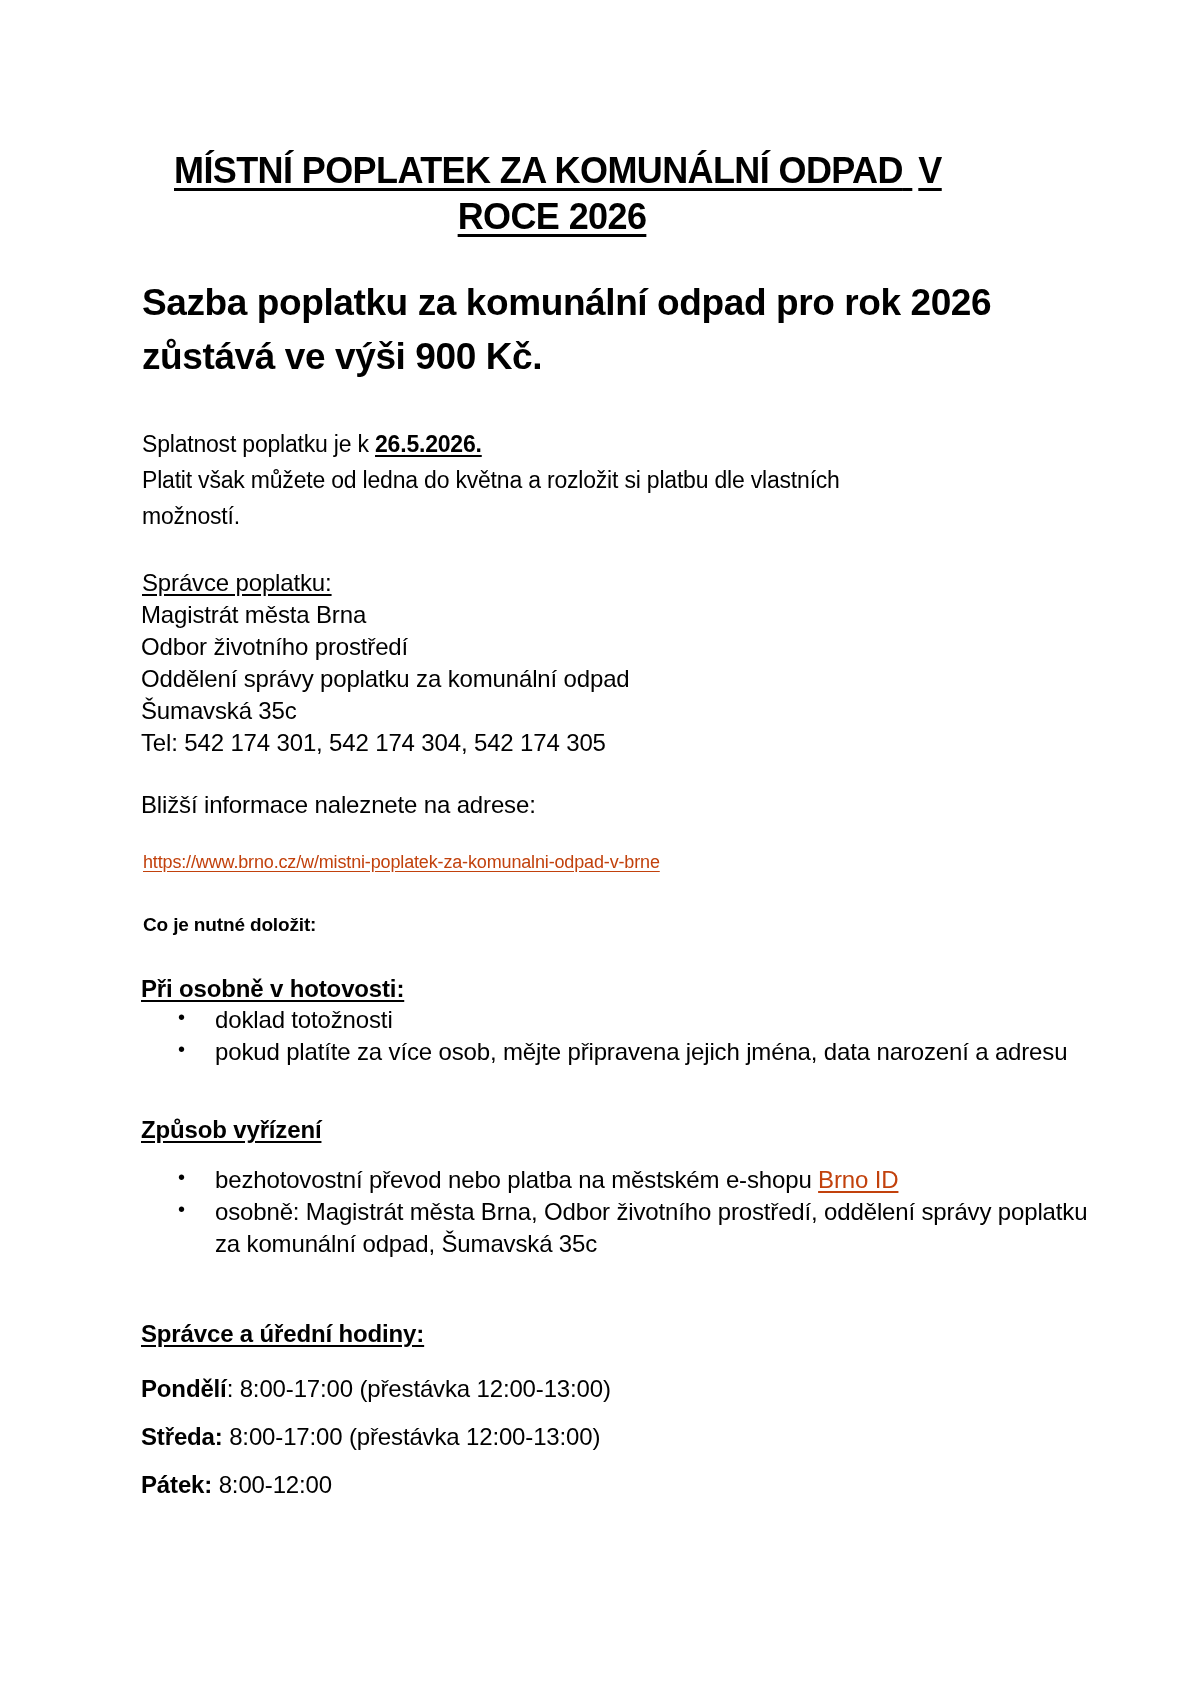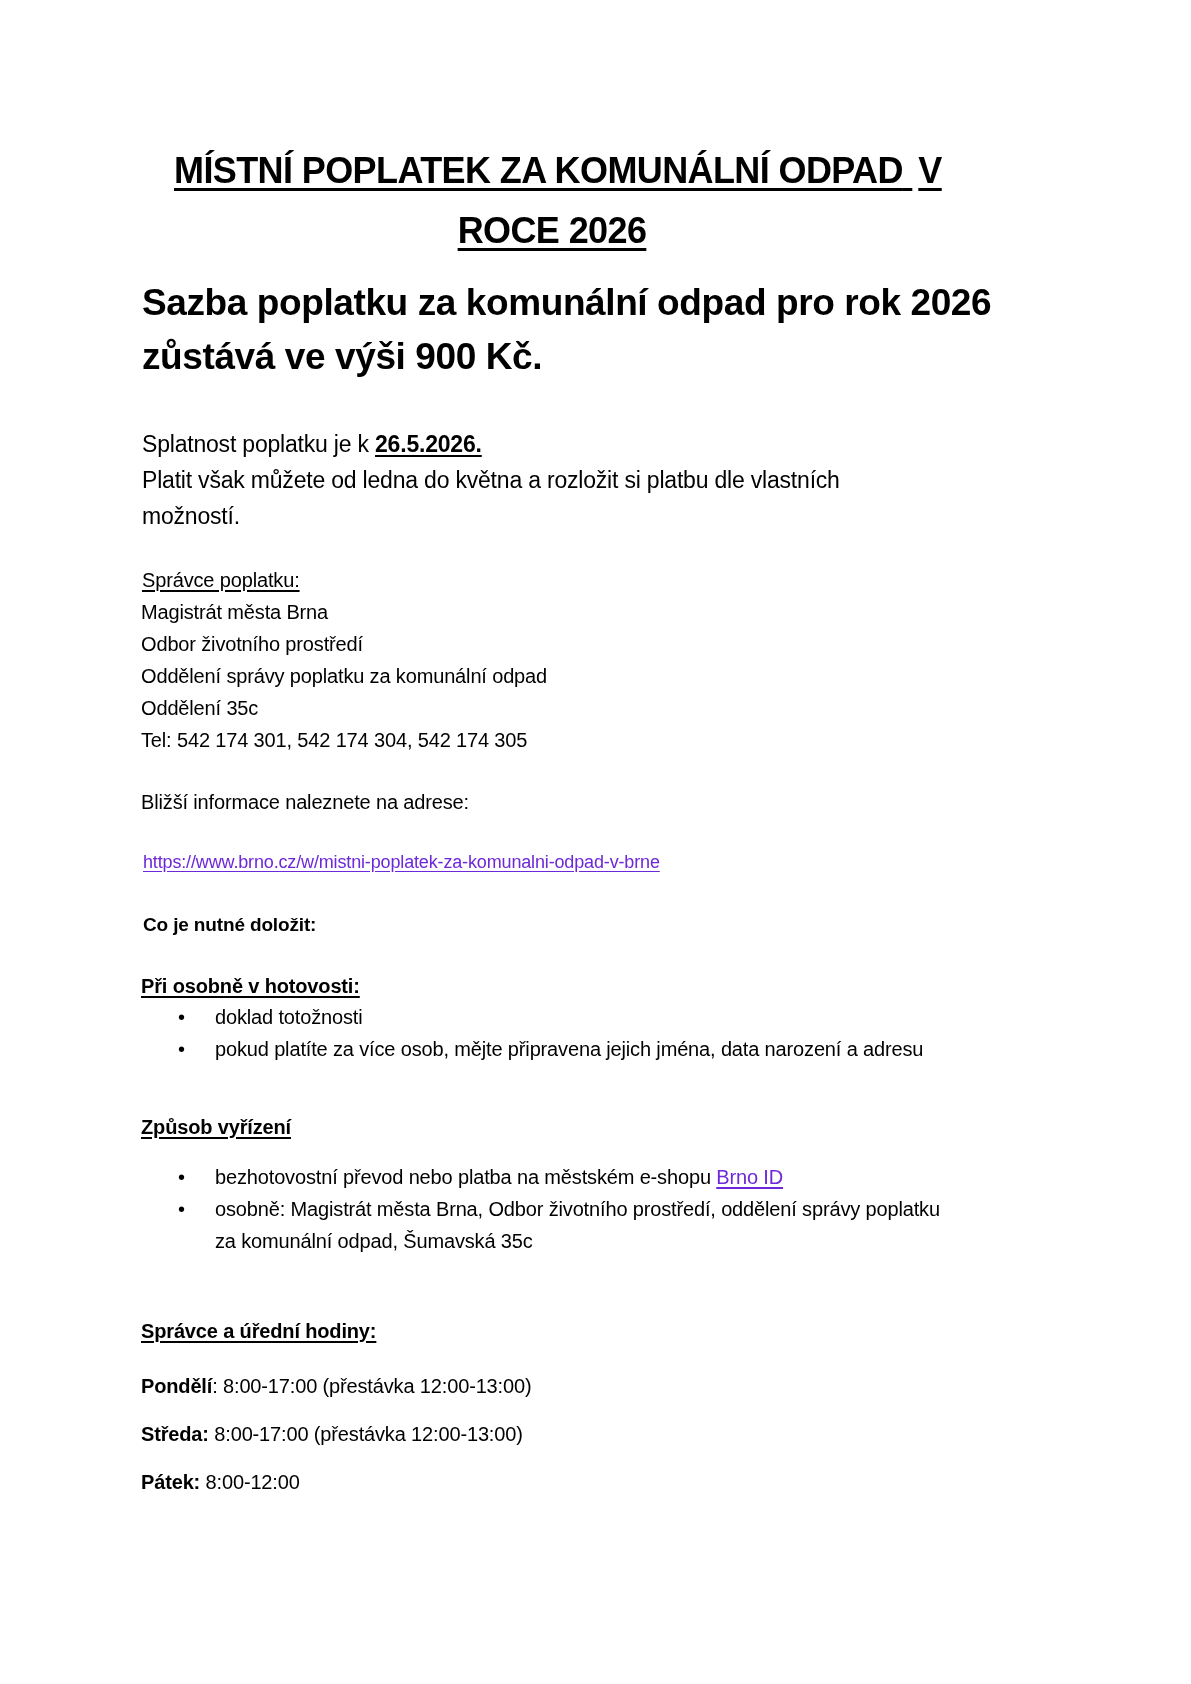--- a/index.html
+++ b/index.html
@@ -2,29 +2,29 @@
 <html><head>
 <meta charset="utf-8">
 <style>
   html, body { margin: 0; padding: 0; background: #ffffff; }
   body { width: 1191px; height: 1684px; position: relative; overflow: hidden;
          font-family: "Liberation Sans", "DejaVu Sans", sans-serif; color: #000; }
   .abs { position: absolute; white-space: nowrap; }
   .title { font-weight: bold; font-size: 36px; text-decoration: underline;
            text-decoration-thickness: 3px; text-underline-offset: 5px; letter-spacing: -0.6px; }
   .title-line1 { left: 174px; top: 150px; }
-  .title-line2 { left: 0; width: 1104px; text-align: center; top: 210px; }
+  .title-line2 { left: 0; width: 1104px; text-align: center; top: 196px; }
   .headline { font-weight: bold; font-size: 37px; left: 142px; letter-spacing: -0.4px; }
   .hl1 { top: 282px; }
   .hl2 { top: 336px; }
   .body24 { font-size: 23px; left: 142px; letter-spacing: -0.2px; }
-  .body20 { font-size: 20px; left: 141px; letter-spacing: -0.15px; }
+  .body20 { font-size: 24px; left: 141px; letter-spacing: -0.15px; }
   .u { text-decoration: underline; text-underline-offset: 3px; }
   .b { font-weight: bold; }
-  .link { color: #6d28d9; text-decoration: underline; text-underline-offset: 3px; }
+  .link { color: #c2410c; text-decoration: underline; text-underline-offset: 3px; }
   .bullet { position: absolute; left: 178px; font-size: 20px; }
   .bullet-text { left: 215px; }
 </style>
 </head>
 <body>
 
 <div class="abs title title-line1">
   <span>MÍSTNÍ POPLATEK ZA KOMUNÁLNÍ ODPAD</span>
   <span style="margin-left:6px;">V</span>
 </div>
@@ -38,21 +38,21 @@
 <div class="abs body24" style="top:431px;">
   <span>Splatnost poplatku je k </span><span class="b u">26.5.2026.</span>
 </div>
 <div class="abs body24" style="top:467px;">Platit však můžete od ledna do května a rozložit si platbu dle vlastních</div>
 <div class="abs body24" style="top:503px;">možností.</div>
 
 <div class="abs body20 u" style="top:569px; left:142px;">Správce poplatku:</div>
 <div class="abs body20" style="top:601px;">Magistrát města Brna</div>
 <div class="abs body20" style="top:633px;">Odbor životního prostředí</div>
 <div class="abs body20" style="top:665px;">Oddělení správy poplatku za komunální odpad</div>
-<div class="abs body20" style="top:697px;">Oddělení 35c</div>
+<div class="abs body20" style="top:697px;">Šumavská 35c</div>
 <div class="abs body20" style="top:729px;">Tel: 542 174 301, 542 174 304, 542 174 305</div>
 
 <div class="abs body20" style="top:791px;">Bližší informace naleznete na adrese:</div>
 <a class="abs body20 link" style="top:852px; left:143px; font-size:18px;" title="https://www.brno.cz/w/mistni-poplatek-za-komunalni-odpad-v-brne">https://www.brno.cz/w/mistni-poplatek-za-komunalni-odpad-v-brne</a>
 
 <div class="abs body20 b" style="top:914px; left:143px; font-size:19px;">Co je nutné doložit:</div>
 <div class="abs body20 b u" style="top:975px;">Při osobně v hotovosti:</div>
 
 <span class="bullet" style="top:1006px;">•</span>
 <div class="abs body20 bullet-text" style="top:1006px;">doklad totožnosti</div>

